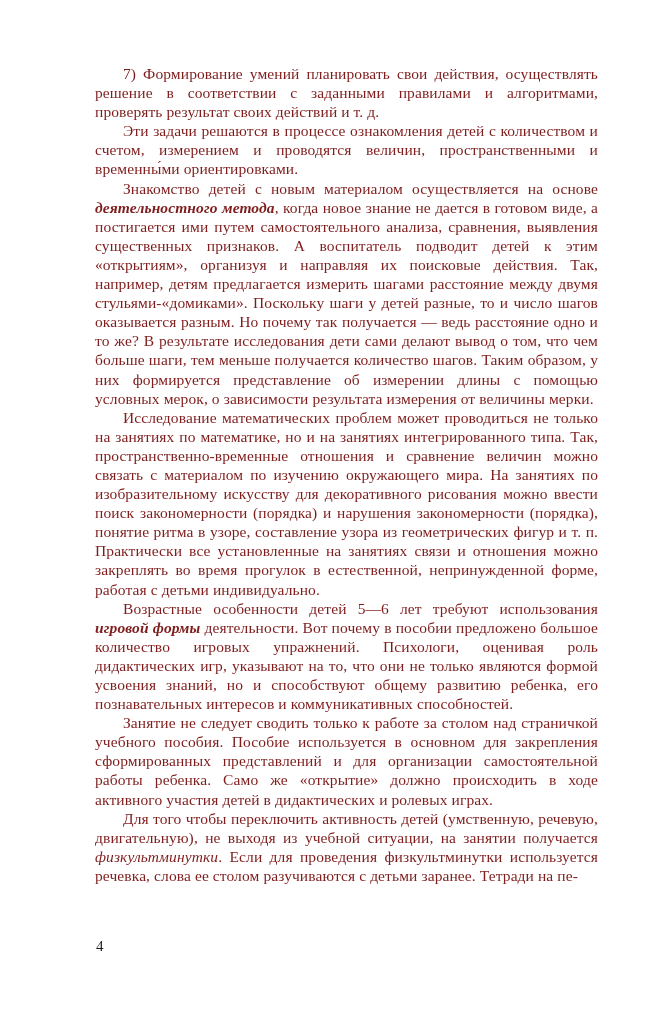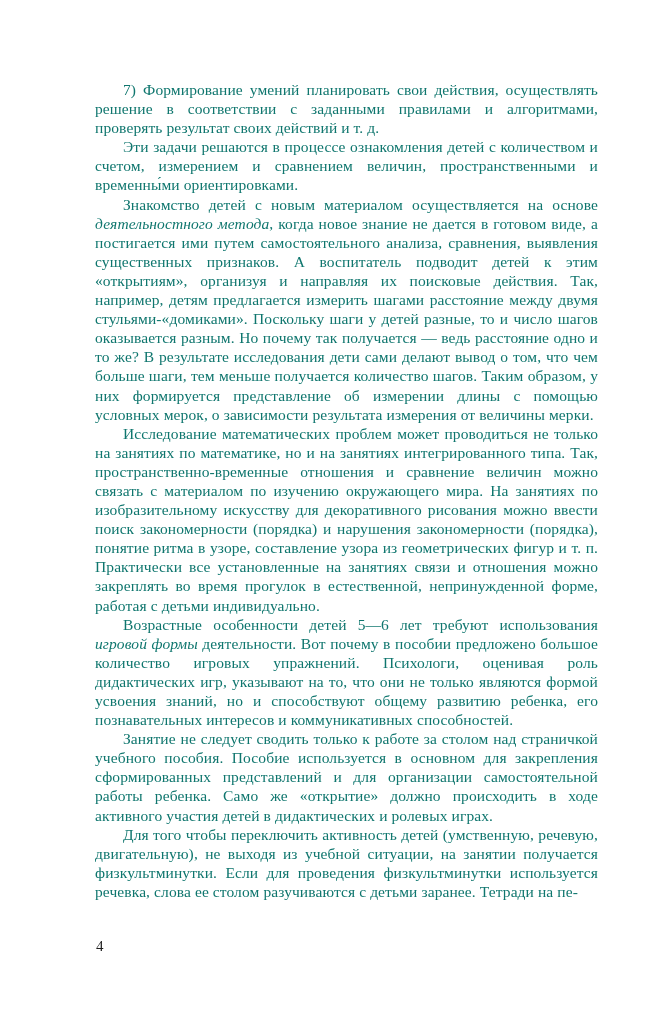--- a/index.html
+++ b/index.html
@@ -15,53 +15,54 @@
     overflow: hidden;
   }
   .book-page {
     position: absolute;
     inset: 0;
     background: #ffffff;
   }
   .text-block {
     position: absolute;
     left: 95px;
-    top: 80px;
+    top: 64px;
     width: 503px;
-    color: #0f766e;
+    color: #7f1d1d;
     font-size: 15.5px;
     line-height: 19.1px;
     text-align: justify;
     letter-spacing: 0.1px;
   }
   .para {
     margin: 0;
     text-indent: 28px;
   }
   .bi {
-    font-weight: normal;
+    font-weight: bold;
     font-style: italic;
   }
   .it {
+    font-style: italic;
   }
   .page-number {
     position: absolute;
     left: 96px;
     top: 938px;
     font-size: 15px;
     color: #1d1d1d;
   }
 </style>
 </head>
 <body>
 
 <div class="book-page">
   <div class="text-block">
       <p class="para"><span>7) Формирование умений планировать свои действия, осуществлять решение в соответствии с заданными правилами и алгоритмами, проверять результат своих действий и т. д.</span></p>
-      <p class="para"><span>Эти задачи решаются в процессе ознакомления детей с количеством и счетом, измерением и сравнением величин, пространственными и временны́ми ориентировками.</span></p>
+      <p class="para"><span>Эти задачи решаются в процессе ознакомления детей с количеством и счетом, измерением и проводятся величин, пространственными и временны́ми ориентировками.</span></p>
       <p class="para"><span>Знакомство детей с новым материалом осуществляется на основе </span><span class="bi">деятельностного метода</span><span>, когда новое знание не дается в готовом виде, а постигается ими путем самостоятельного анализа, сравнения, выявления существенных признаков. А воспитатель подводит детей к этим «открытиям», организуя и направляя их поисковые действия. Так, например, детям предлагается измерить шагами расстояние между двумя стульями-«домиками». Поскольку шаги у детей разные, то и число шагов оказывается разным. Но почему так получается — ведь расстояние одно и то же? В результате исследования дети сами делают вывод о том, что чем больше шаги, тем меньше получается количество шагов. Таким образом, у них формируется представление об измерении длины с помощью условных мерок, о зависимости результата измерения от величины мерки.</span></p>
       <p class="para"><span>Исследование математических проблем может проводиться не только на занятиях по математике, но и на занятиях интегрированного типа. Так, пространственно-временные отношения и сравнение величин можно связать с материалом по изучению окружающего мира. На занятиях по изобразительному искусству для декоративного рисования можно ввести поиск закономерности (порядка) и нарушения закономерности (порядка), понятие ритма в узоре, составление узора из геометрических фигур и т. п. Практически все установленные на занятиях связи и отношения можно закреплять во время прогулок в естественной, непринужденной форме, работая с детьми индивидуально.</span></p>
       <p class="para"><span>Возрастные особенности детей 5—6 лет требуют использования </span><span class="bi">игровой формы</span><span> деятельности. Вот почему в пособии предложено большое количество игровых упражнений. Психологи, оценивая роль дидактических игр, указывают на то, что они не только являются формой усвоения знаний, но и способствуют общему развитию ребенка, его познавательных интересов и коммуникативных способностей.</span></p>
       <p class="para"><span>Занятие не следует сводить только к работе за столом над страничкой учебного пособия. Пособие используется в основном для закрепления сформированных представлений и для организации самостоятельной работы ребенка. Само же «открытие» должно происходить в ходе активного участия детей в дидактических и ролевых играх.</span></p>
       <p class="para"><span>Для того чтобы переключить активность детей (умственную, речевую, двигательную), не выходя из учебной ситуации, на занятии получается </span><span class="it">физкультминутки</span><span>. Если для проведения физкультминутки используется речевка, слова ее столом разучиваются с детьми заранее. Тетради на пе-</span></p>
     </div>
   <div class="page-number">4</div>
 </div>
 
 </body></html>

